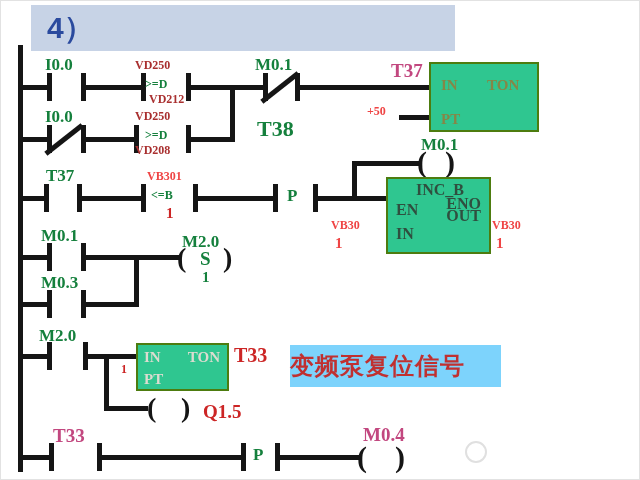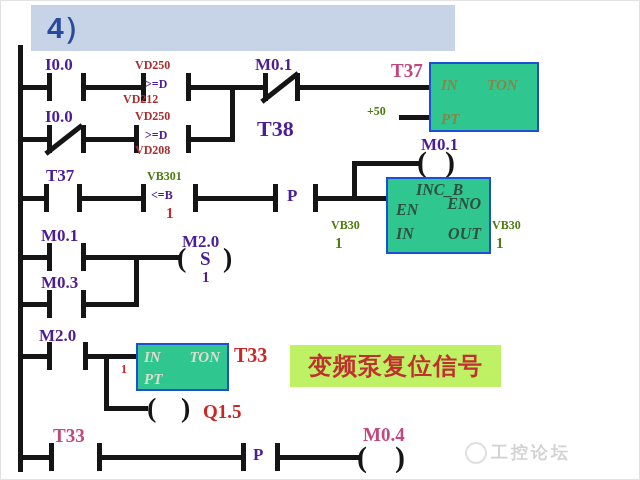--- a/index.html
+++ b/index.html
@@ -3,41 +3,41 @@
 <meta charset="utf-8">
 <style>
   html,body{margin:0;padding:0;background:#fff;}
   #screen{position:relative;width:640px;height:480px;background:#ffffff;overflow:hidden;
           border:1px solid #e2e2e2;box-sizing:border-box;
           font-family:"Liberation Serif",serif;}
   .wire{position:absolute;background:#151515;}
   .bar{position:absolute;width:5px;height:28px;background:#151515;}
   .slash{position:absolute;height:5px;background:#151515;transform:rotate(-38deg);}
   .lbl{position:absolute;font-family:"Liberation Serif",serif;font-weight:700;
-       font-size:17px;color:#4c1d95;white-space:pre;line-height:1.1;}
+       font-size:17px;color:#15803d;white-space:pre;line-height:1.1;}
   .paren{position:absolute;font-family:"Liberation Serif",serif;font-weight:700;
          font-size:30px;color:#151515;line-height:1;}
-  .dkred{color:#a93030;} .orange{color:#4d7c0f;} .pink{color:#c2477f;} .red{color:#cc2525;}
+  .dkred{color:#a93030;} .orange{color:#ef4444;} .pink{color:#c2477f;} .red{color:#cc2525;}
   .sz15{font-size:15px;} .sz16{font-size:12px;} .sz19{font-size:19px;}
   .sz20{font-size:20px;} .sz22{font-size:22px;}
-  .gbox{position:absolute;background:#2fc690;border:2px solid #1d4ed8;box-sizing:border-box;font-style:italic;}
+  .gbox{position:absolute;background:#2fc690;border:2px solid #4d7c0f;box-sizing:border-box;}
   .gtxt{position:absolute;font-family:"Liberation Serif",serif;font-weight:700;font-size:15px;white-space:pre;}
   .box1-txt{color:#8f8040;opacity:.9;}
   .box2-txt{color:#dcdcd0;}
   .box3-txt{color:#2f4f3f;font-size:16px;}
   #title-banner{position:absolute;left:30px;top:4px;width:424px;height:46px;background:#c7d3e6;
     display:flex;align-items:center;padding-left:16px;box-sizing:border-box;}
   #title-prefix{font-weight:700;font-size:30px;color:#2a4a9e;font-family:"Liberation Sans",sans-serif;}
   #title-text{font-weight:700;font-size:27px;color:#2a4a9e;margin-left:28px;
     text-decoration:underline;font-family:"Liberation Sans",sans-serif;letter-spacing:1px;}
   #note-condition{position:absolute;left:539px;top:57px;width:99px;height:112px;background:#d6f2f2;
     color:#101010;font-weight:700;font-size:19px;line-height:26px;padding:5px 0 0 8px;
     box-sizing:border-box;white-space:pre-line;font-family:"Liberation Sans",sans-serif;}
-  #note-reset{position:absolute;left:289px;top:344px;width:211px;height:42px;background:#bef264;
-    color:#c03030;font-weight:700;font-size:24px;line-height:42px;text-align:center;
+  #note-reset{position:absolute;left:289px;top:344px;width:211px;height:42px;background:#7dd3fc;
+    color:#c03030;font-weight:700;font-size:24px;line-height:42px;
     font-family:"Liberation Sans",sans-serif;letter-spacing:1px;}
   #watermark{position:absolute;left:460px;top:440px;display:flex;align-items:center;}
   #wm-site{font-family:"DejaVu Sans Mono",monospace;font-weight:700;font-size:16px;color:#3f3f3f;}
   #wm-logo{width:18px;height:18px;border:2px solid #e0e0e0;border-radius:50%;margin:0 4px;}
   #wm-forum{font-family:"Liberation Sans",sans-serif;font-weight:700;font-size:17px;
     color:#d2d2d2;letter-spacing:3px;}
 </style>
 </head>
 <body>
 
@@ -53,21 +53,21 @@
 
   <div class="wire" style="left:22px;top:84px;width:24px;height:5px"></div>
   <div class="bar" style="left:46px;top:72px"></div>
   <div class="bar" style="left:80px;top:72px"></div>
   <div class="lbl" style="left:44px;top:55px">I0.0</div>
   <div class="wire" style="left:85px;top:84px;width:55px;height:5px"></div>
   <div class="bar" style="left:140px;top:72px"></div>
   <div class="bar" style="left:185px;top:72px"></div>
   <div class="lbl sz16 dkred" style="left:134px;top:58px">VD250</div>
   <div class="lbl sz16" style="left:144px;top:77px">&gt;=D</div>
-  <div class="lbl sz16 dkred" style="left:122px;top:92px">VD212</div>
+  <div class="lbl sz16 dkred" style="left:148px;top:92px">VD212</div>
   <div class="wire" style="left:190px;top:84px;width:39px;height:5px"></div>
   <div class="wire" style="left:229px;top:84px;width:5px;height:57px"></div>
   <div class="wire" style="left:229px;top:84px;width:33px;height:5px"></div>
   <div class="lbl" style="left:254px;top:55px">M0.1</div>
   <div class="bar" style="left:262px;top:72px"></div>
   <div class="bar" style="left:294px;top:72px"></div>
   <div class="slash" style="left:256px;top:84px;width:46px"></div>
   <div class="wire" style="left:299px;top:84px;width:129px;height:5px"></div>
   <div class="lbl sz19 pink" style="left:390px;top:60px">T37</div>
   <div class="lbl sz22" style="left:256px;top:116px">T38</div>
@@ -113,21 +113,21 @@
   <div class="bar" style="left:272px;top:183px"></div>
   <div class="bar" style="left:312px;top:183px"></div>
   <div class="lbl" style="left:286px;top:186px">P</div>
   <div class="wire" style="left:317px;top:195px;width:69px;height:5px"></div>
 
   <div class="gbox" style="left:385px;top:176px;width:105px;height:77px">
     <span class="gtxt box3-txt" style="left:28px;top:2px">INC_B</span>
     <span class="gtxt box3-txt" style="left:8px;top:22px">EN</span>
     <span class="gtxt box3-txt" style="right:8px;top:16px">ENO</span>
     <span class="gtxt box3-txt" style="left:8px;top:46px">IN</span>
-    <span class="gtxt box3-txt" style="right:8px;top:46px">OUT</span>
+    <span class="gtxt box3-txt" style="right:8px;top:28px">OUT</span>
   </div>
   <div class="lbl sz16 orange" style="left:330px;top:218px">VB30</div>
   <div class="lbl sz15 orange" style="left:334px;top:234px">1</div>
   <div class="lbl sz16 orange" style="left:491px;top:218px">VB30</div>
   <div class="lbl sz15 orange" style="left:495px;top:234px">1</div>
 
   <div class="wire" style="left:22px;top:254px;width:24px;height:5px"></div>
   <div class="bar" style="left:46px;top:242px"></div>
   <div class="bar" style="left:80px;top:242px"></div>
   <div class="lbl" style="left:40px;top:226px">M0.1</div>
@@ -173,16 +173,15 @@
   <div class="bar" style="left:240px;top:442px"></div>
   <div class="bar" style="left:274px;top:442px"></div>
   <div class="lbl" style="left:252px;top:445px">P</div>
   <div class="wire" style="left:279px;top:454px;width:79px;height:5px"></div>
   <div class="lbl sz19 pink" style="left:362px;top:424px">M0.4</div>
   <span class="paren" style="left:356px;top:441px">(</span>
   <span class="paren" style="left:394px;top:441px">)</span>
 
   <div id="watermark">
     <span id="wm-logo"></span>
-    <span id="wm-forum">工控论坛</span>
   </div>
 
 </div>
 
 </body></html>

